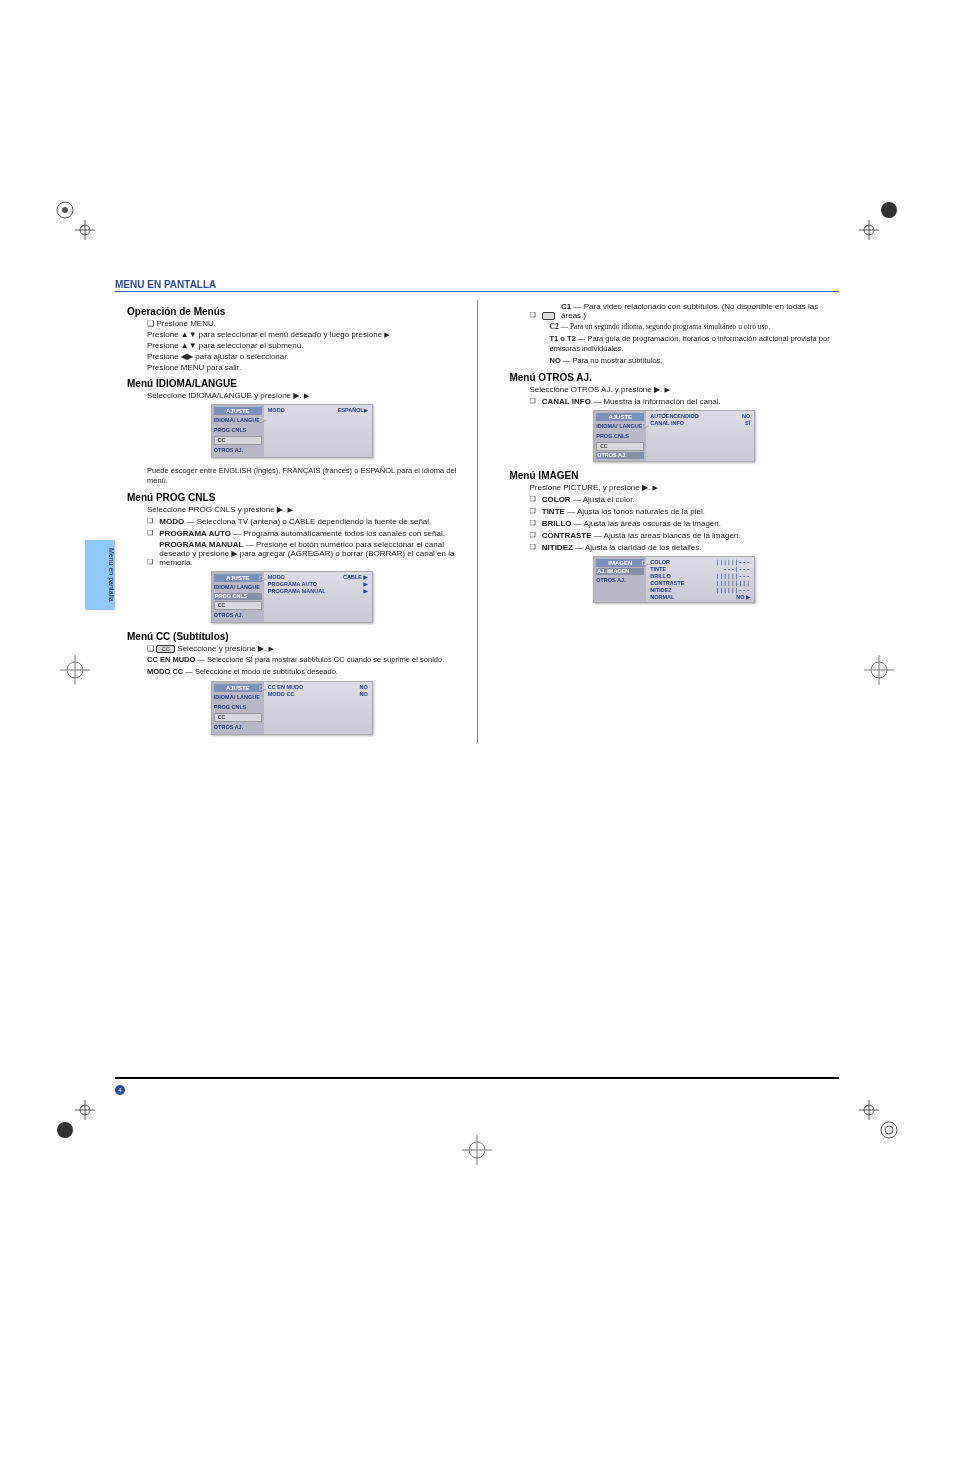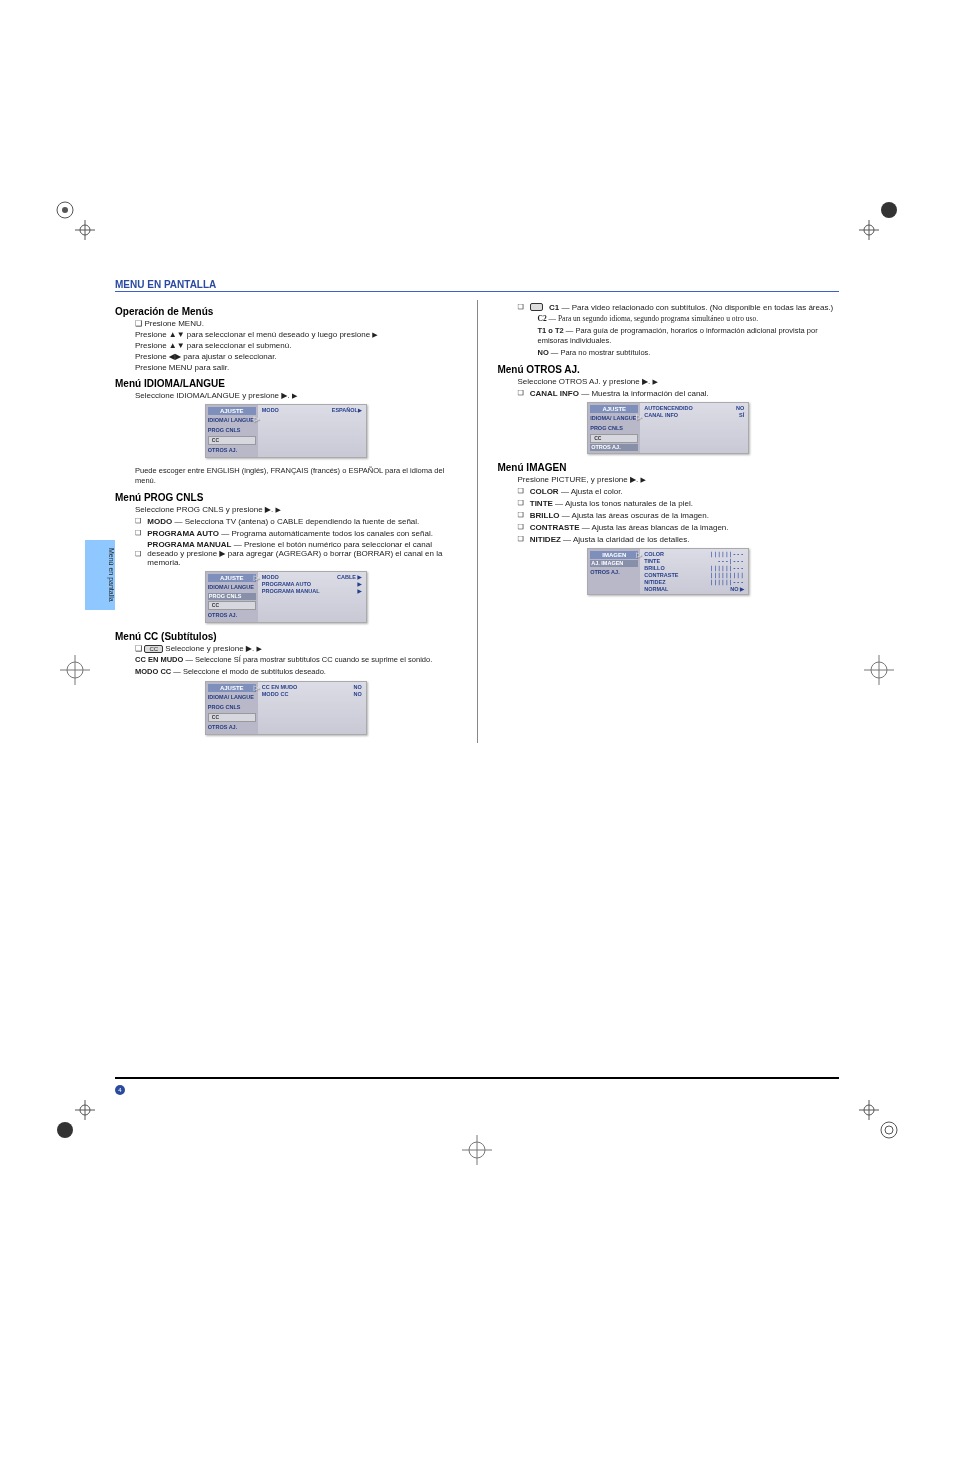--- a/index.html
+++ b/index.html
@@ -34,22 +34,22 @@
     right: 115px;
     display: flex;
     gap: 20px;
     font-size: 8px;
     color: #222;
   }
   .col { width: 50%; position: relative; }
   .divider { width:1px; background:#888; }
   h1 { font-size:10px; font-weight:bold; margin:4px 0; color:#2a4a9f; }
   h2 { font-size:10px; font-weight:bold; margin:6px 0 2px 0; color:#000; }
-  .section { margin-bottom:6px; }
-  .bullet-row { display:flex; align-items:center; gap:6px; margin:2px 0 2px 20px; font-size:8px; }
+  .section { margin-bottom:6px;margin-left:12px; }
+  .bullet-row { display:flex; align-items:flex-end; gap:6px; margin:2px 0 2px 20px; font-size:8px; }
   .bullet-row .sq { font-size:7px; line-height:10px; }
   .step { margin:2px 0 2px 20px; font-size:8px; }
   .blue-tab {
     position:absolute;
     top:240px;
     left:-30px;
     width:30px;
     height:70px;
     background:#8fc8ff;
     font-size:7px;

